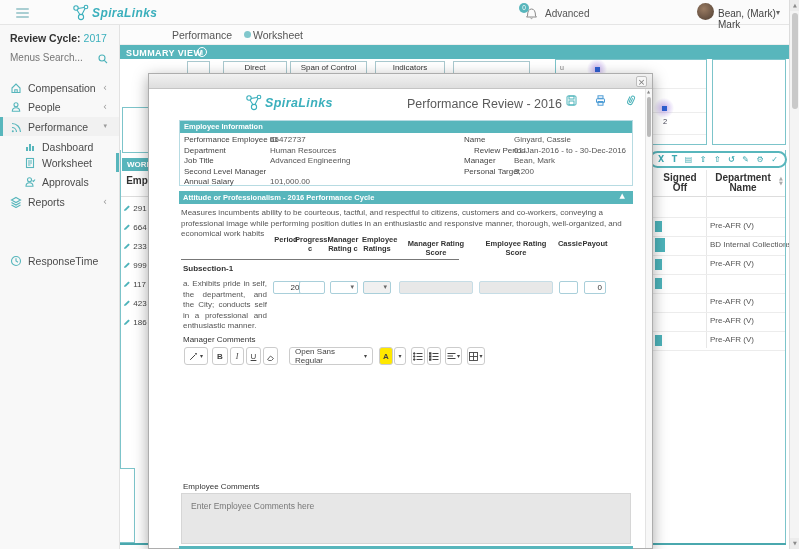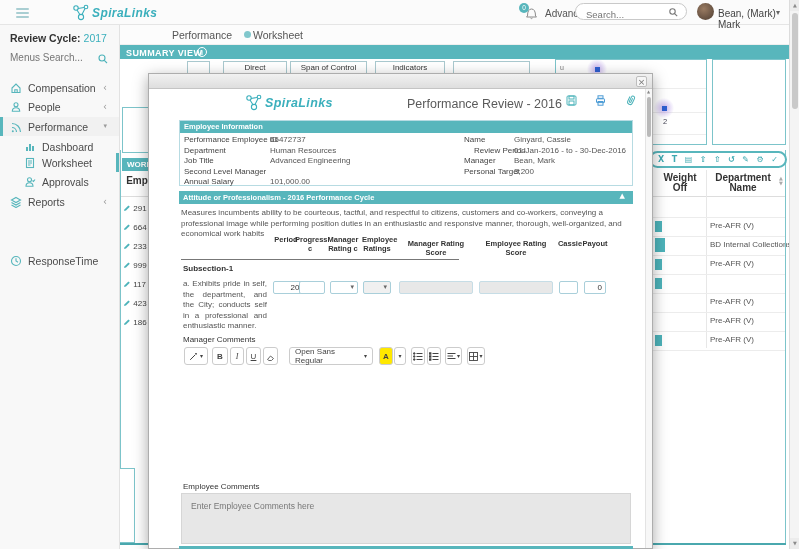--- a/index.html
+++ b/index.html
@@ -141,21 +141,21 @@
   <div class="abs wrow" style="left:123px;top:280px;z-index:1"><svg width="8" height="8" viewBox="0 0 8 8" style="display:inline-block;vertical-align:-1px">
         <path d="M1 7 L1.6 5.2 L5.4 1.4 L6.8 2.8 L3 6.6 Z" fill="#4db3ba"></path>
       </svg> <span style="color:#444">117</span></div>
   <div class="abs wrow" style="left:123px;top:299px;z-index:1"><svg width="8" height="8" viewBox="0 0 8 8" style="display:inline-block;vertical-align:-1px">
         <path d="M1 7 L1.6 5.2 L5.4 1.4 L6.8 2.8 L3 6.6 Z" fill="#4db3ba"></path>
       </svg> <span style="color:#444">423</span></div>
   <div class="abs wrow" style="left:123px;top:318px;z-index:1"><svg width="8" height="8" viewBox="0 0 8 8" style="display:inline-block;vertical-align:-1px">
         <path d="M1 7 L1.6 5.2 L5.4 1.4 L6.8 2.8 L3 6.6 Z" fill="#4db3ba"></path>
       </svg> <span style="color:#444">186</span></div>
 
-  <div class="abs th" style="left:655px;top:173px;width:50px;z-index:1">Weight Off</div>
+  <div class="abs th" style="left:655px;top:173px;width:50px;z-index:1">Signed Off</div>
   <div class="abs th" style="left:708px;top:173px;width:70px;z-index:1">Department Name</div>
   <div class="abs" style="left:779px;top:176px;z-index:1;color:#aaa;font-size:5px;line-height:5px"><span class="ico">▲</span><br><span class="ico">▼</span></div>
   <div class="abs" style="left:650px;top:196px;width:136px;height:1px;background:#ddd;z-index:1"></div>
   <div class="abs" style="left:706px;top:170px;width:1px;height:178px;background:#e7e7e7;z-index:1"></div>
 
   <div class="abs wrow" style="left:710px;top:202px;z-index:1"></div>
   <div class="abs wrow" style="left:710px;top:221px;z-index:1">Pre-AFR (V)</div>
   <div class="abs wrow" style="left:710px;top:240px;z-index:1">BD Internal Collections</div>
   <div class="abs wrow" style="left:710px;top:259px;z-index:1">Pre-AFR (V)</div>
   <div class="abs wrow" style="left:710px;top:278px;z-index:1"></div>
@@ -198,29 +198,20 @@
       <span class="logotext">SpiraLinks</span>
     </div>
     <span class="abs badge">0</span>
     <svg class="abs" style="left:525px;top:6px;cursor:pointer" width="13" height="14" viewBox="0 0 13 14">
       <g stroke="#8b8b8b" fill="none" stroke-width="1">
         <path d="M2.5 10 Q2.5 3 6.5 3 Q10.5 3 10.5 10 L11.5 11 H1.5 Z"></path>
           <path d="M5.5 12 Q6.5 13.2 7.5 12"></path>
       </g>
     </svg>
     <span class="abs" style="left:545px;top:8px;font-size:10px;color:#555;cursor:pointer">Advanced</span>
-    <div class="abs searchpill">
-      <input type="text" placeholder="Search..." style="">
-      <svg class="abs" style="right:8px;top:4px;cursor:pointer" width="9" height="9" viewBox="0 0 9 9">
-        <g stroke="#777" fill="none" stroke-width="1.1">
-            <circle cx="3.5" cy="3.5" r="2.7"></circle>
-            <path d="M5.6 5.6 L8.2 8.2"></path>
-          </g>
-      </svg>
-    </div>
     <div class="abs avatar"></div>
     <span class="abs" style="left:718px;top:8px;font-size:10px;color:#444;cursor:pointer">Bean, (Mark) Mark</span>
     <span class="abs ico" style="left:776px;top:9px;font-size:8px;color:#666">▾</span>
   </div>
 
   <div class="abs sidebar">
     <div class="abs" style="left:10px;top:7px;font-size:10.5px">
       <span style="font-weight:bold;color:#333">Review Cycle:</span>
       <span style="color:#3aafbc">2017</span>
     </div>

